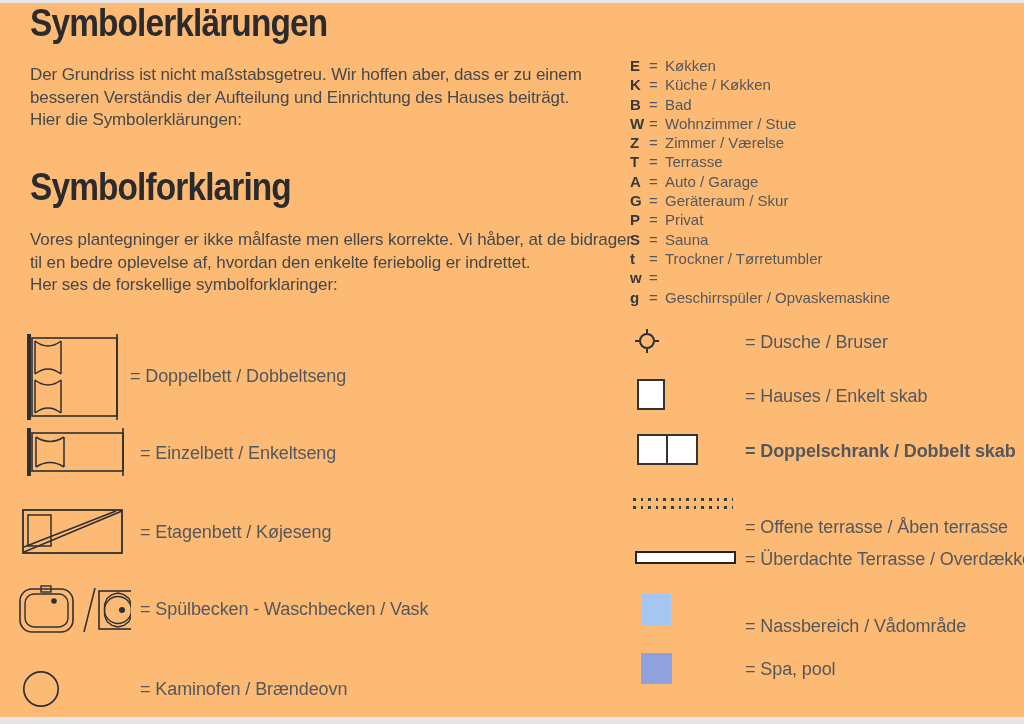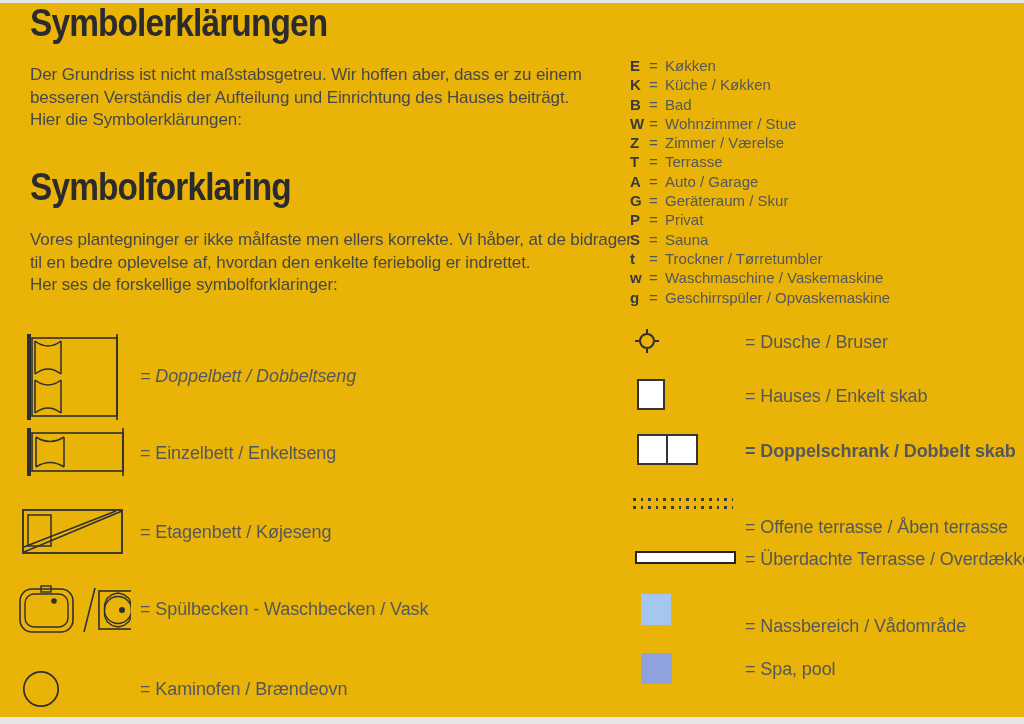--- a/index.html
+++ b/index.html
@@ -1,18 +1,18 @@
 <!DOCTYPE html>
 <html><head>
 <meta charset="utf-8">
 <style>
   html,body{margin:0;padding:0;background:#ffffff;}
   .page{
     position:relative;width:1024px;height:724px;overflow:hidden;
-    background:#eab308;
+    background:#fdba74;
     font-family:"Liberation Sans", sans-serif;
   }
   .edge{position:absolute;left:0;width:1024px;background:#e6e6e6;}
   .edge.top{top:0;height:3px;}
   .edge.bottom{bottom:0;height:7px;}
 
   .title{
     position:absolute;left:30px;margin:0;
     font-size:38px;font-weight:700;color:#2b2b2d;
     letter-spacing:-1px;transform:scaleX(.88);transform-origin:left top;
@@ -123,39 +123,38 @@
         <span class="code-label">Sauna</span>
       </div>
     <div class="code-row">
         <span class="code">t</span>
         <span class="eq">=</span>
         <span class="code-label">Trockner / Tørretumbler</span>
       </div>
     <div class="code-row">
         <span class="code">w</span>
         <span class="eq">=</span>
-        <span class="code-label">Waschmaschine / Vaskemaskine</span>
       </div>
     <div class="code-row">
         <span class="code">g</span>
         <span class="eq">=</span>
         <span class="code-label">Geschirrspüler / Opvaskemaskine</span>
       </div>
   </div>
 
   <div class="icon" style="left:24px;top:334px;">
     <svg width="97" height="86" viewBox="0 0 97 86">
       <line class="stroke" x1="5" y1="0" x2="5" y2="86" stroke-width="4"></line>
       <rect class="stroke" x="8" y="4" width="85" height="78" stroke-width="1.6"></rect>
       <line class="stroke" x1="93" y1="0" x2="93" y2="86" stroke-width="1.6"></line>
       <path class="stroke" stroke-width="1.5" d="M11,7 L11,40 M37,7 L37,40 M11,7 Q24,17 37,7 M11,40 Q24,30 37,40"></path>
       <path class="stroke" stroke-width="1.5" d="M11,46 L11,79 M37,46 L37,79 M11,46 Q24,56 37,46 M11,79 Q24,69 37,79"></path>
     </svg>
   </div>
-  <div class="sym-label" style="left:140px;top:366px;font-style:italic;">= Doppelbett / Dobbeltseng</div>
+  <div class="sym-label" style="left:130px;top:366px;">= Doppelbett / Dobbeltseng</div>
 
   <div class="icon" style="left:24px;top:428px;">
     <svg width="104" height="48" viewBox="0 0 104 48">
       <line class="stroke" x1="5" y1="0" x2="5" y2="48" stroke-width="4"></line>
       <rect class="stroke" x="8" y="5" width="91" height="38" stroke-width="1.6"></rect>
       <line class="stroke" x1="99" y1="0" x2="99" y2="48" stroke-width="1.6"></line>
       <path class="stroke" stroke-width="1.5" d="M12,9 L12,39 M40,9 L40,39 M12,9 Q26,18 40,9 M12,39 Q26,30 40,39"></path>
     </svg>
   </div>
   <div class="sym-label" style="left:140px;top:443px;">= Einzelbett / Enkeltseng</div>

